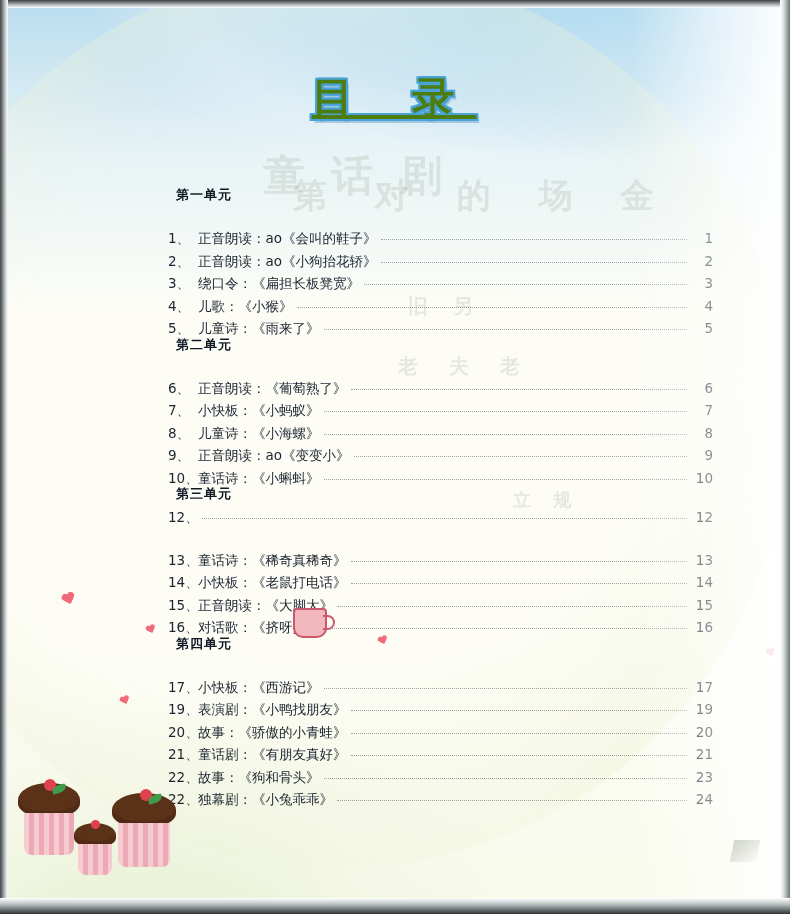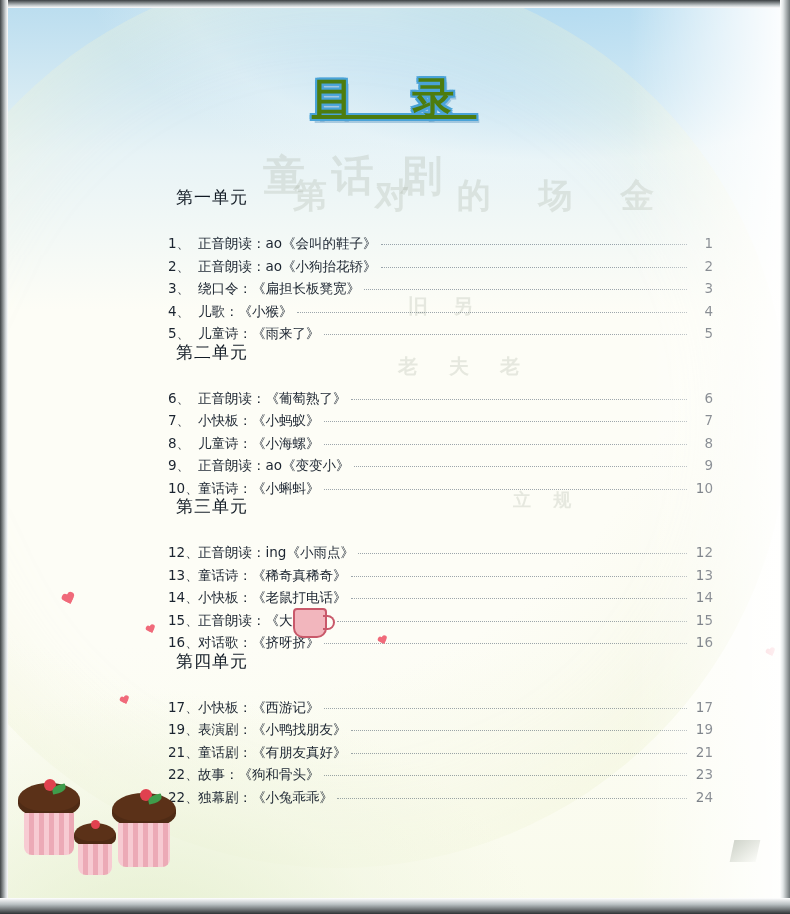--- a/index.html
+++ b/index.html
@@ -115,22 +115,22 @@
 
   
   .toc {
     position: absolute;
     left: 160px; top: 178px;
     width: 545px;
     font-size: 13.5px;
     color: #1b2430;
   }
   .unit-head {
-    font-weight: 400;
-    font-size: 17px;
+    font-weight: 700;
+    font-size: 13px;
     color: #111a24;
     margin: 0 0 3px 8px;
     letter-spacing: 1px;
   }
   .unit-block { margin-bottom: 16px; }
   .unit-block:last-child { margin-bottom: 0; }
 
   .entry {
     display: flex;
     align-items: baseline;
@@ -323,21 +323,20 @@
             <span class="num">10、</span>
             <span class="txt">童话诗：《小蝌蚪》</span>
             <span class="dots"></span>
             <span class="page">10</span>
           </div>
         </div>
         <div class="unit-block">
           <div class="unit-head">第三单元</div>
           <div class="entry">
             <span class="num">12、</span>
-            <span class="txt">正音朗读：ing《小雨点》</span>
             <span class="dots"></span>
             <span class="page">12</span>
           </div>
           <div class="entry">
             <span class="num">13、</span>
             <span class="txt">童话诗：《稀奇真稀奇》</span>
             <span class="dots"></span>
             <span class="page">13</span>
           </div>
           <div class="entry">
@@ -365,20 +364,26 @@
             <span class="num">17、</span>
             <span class="txt">小快板：《西游记》</span>
             <span class="dots"></span>
             <span class="page">17</span>
           </div>
           <div class="entry">
             <span class="num">19、</span>
             <span class="txt">表演剧：《小鸭找朋友》</span>
             <span class="dots"></span>
             <span class="page">19</span>
+          </div>
+          <div class="entry">
+            <span class="num">20、</span>
+            <span class="txt">故事：《骄傲的小青蛙》</span>
+            <span class="dots"></span>
+            <span class="page">20</span>
           </div>
           <div class="entry">
             <span class="num">21、</span>
             <span class="txt">童话剧：《有朋友真好》</span>
             <span class="dots"></span>
             <span class="page">21</span>
           </div>
           <div class="entry">
             <span class="num">22、</span>
             <span class="txt">故事：《狗和骨头》</span>

